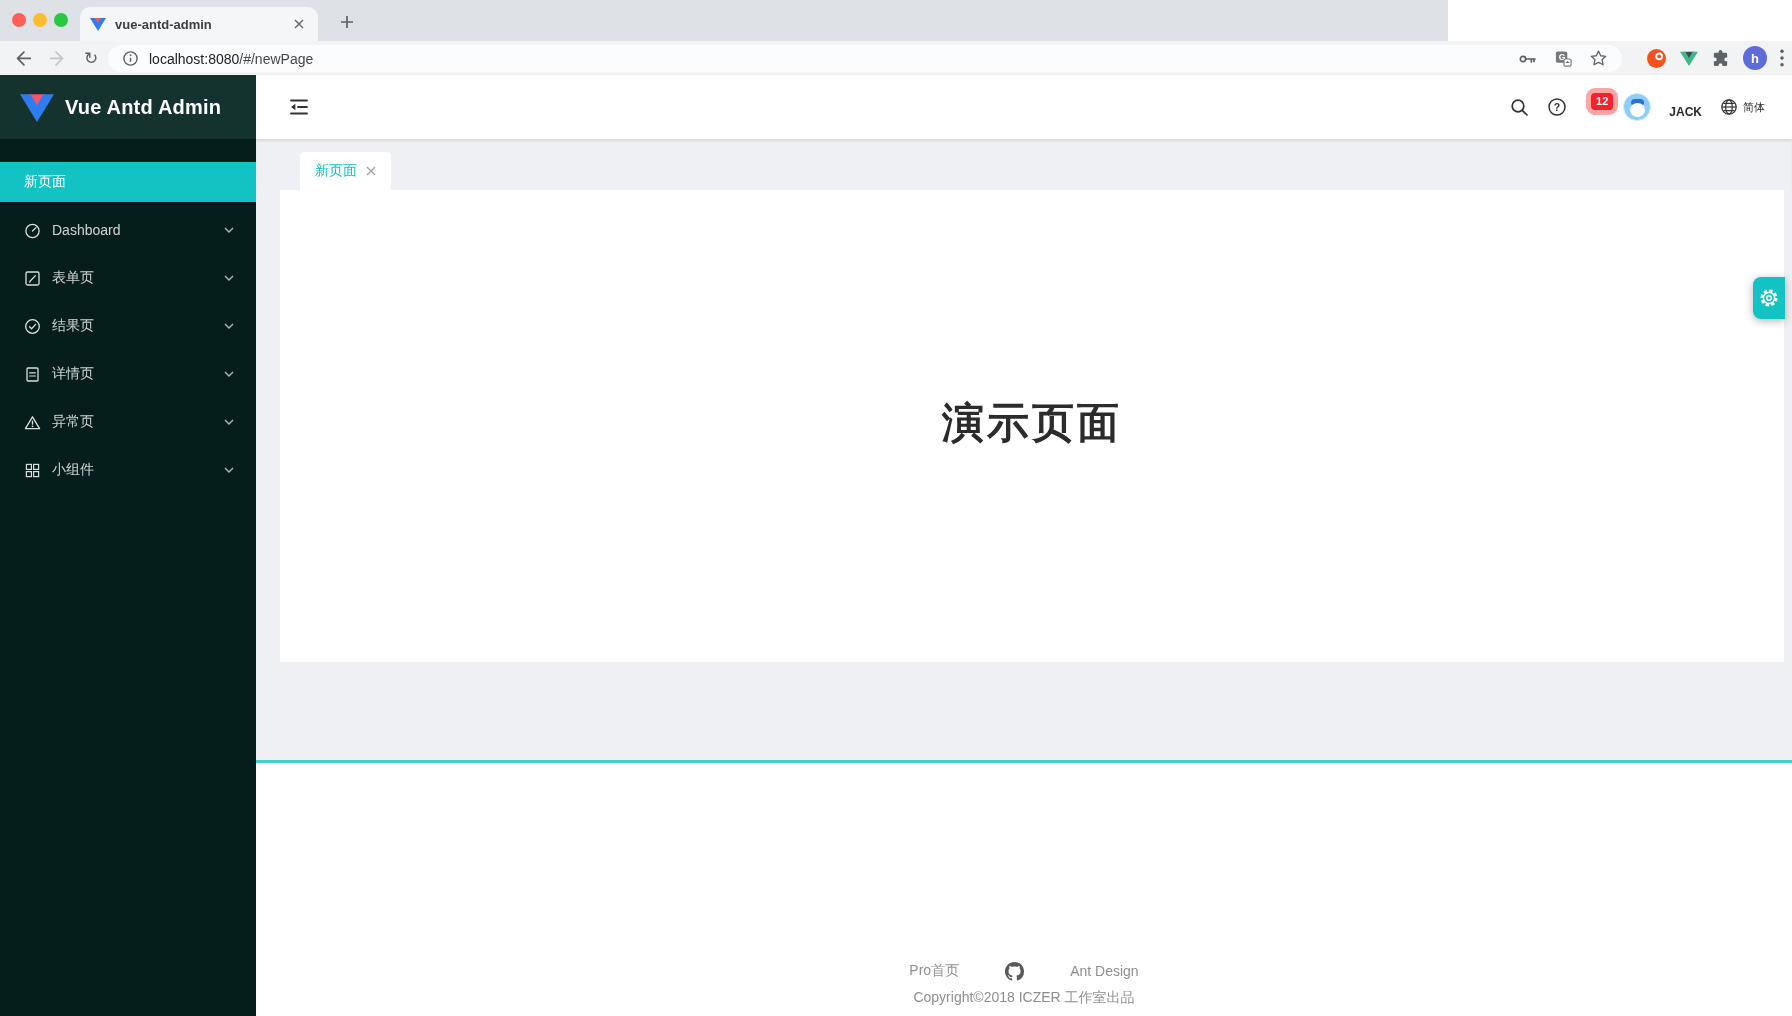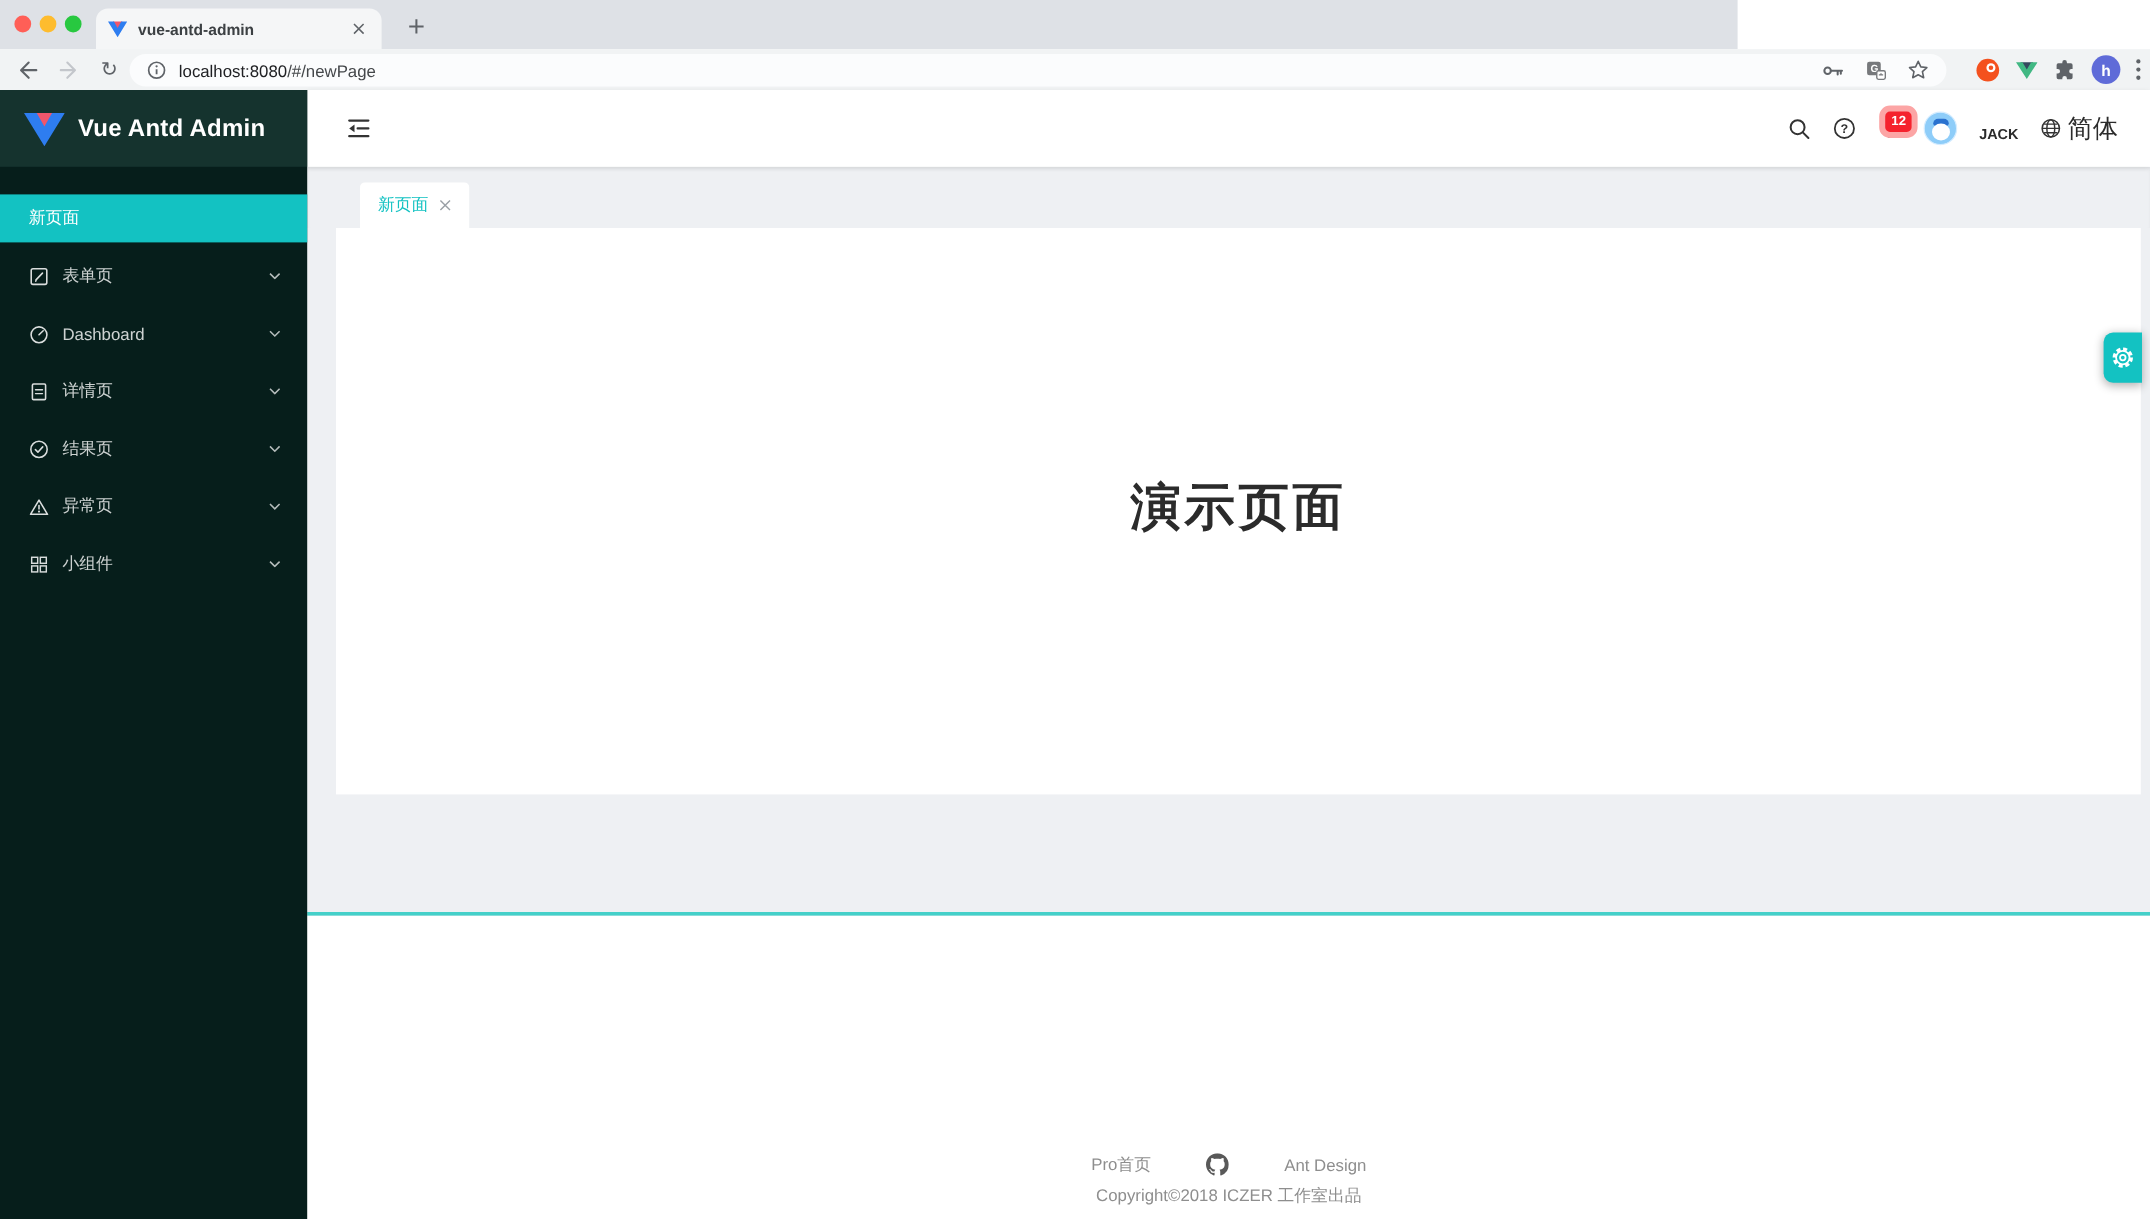--- a/index.html
+++ b/index.html
@@ -48,21 +48,21 @@
   .fold{position:absolute;left:33px;top:23px;cursor:pointer;}
   .header-right{position:absolute;right:27px;top:0;height:64px;display:flex;align-items:center;gap:18px;}
   .hicon{display:flex;align-items:center;justify-content:center;cursor:pointer;}
   .bell-wrap{position:relative;}
   .badge{position:absolute;top:-9px;right:-13px;min-width:12px;height:17px;padding:0 5px;background:#f5222d;border:5px solid #fca5a5;border-radius:9px;color:#fff;font-size:11px;line-height:17px;text-align:center;font-weight:600;}
   .avatar-jack{width:28px;height:28px;border-radius:50%;background:#8ecdf9;position:relative;overflow:hidden;border:1px solid #d4ecff;box-sizing:border-box;}
   .avatar-jack .face{position:absolute;left:6px;top:9px;width:15px;height:14px;background:#fff;border-radius:50%;}
   .avatar-jack .hair{position:absolute;left:7px;top:5px;width:13px;height:6px;background:#2a72cf;border-radius:6px 6px 3px 3px;}
   .uname{font-size:12px;font-weight:700;color:#2b2b2b;margin-top:10px;}
   .lang-wrap{display:flex;align-items:center;gap:5px;}
-  .lang{font-size:21px;color:#2b2b2b;}
+  .lang{font-size:11px;color:#2b2b2b;}
 
   
   .tabbar{position:absolute;left:0;top:64px;right:0;height:51px;box-shadow:inset 0 2px 3px rgba(0,0,0,.05);}
   .pagetab{position:absolute;left:44px;top:13px;height:38px;background:#fff;border-radius:4px 4px 0 0;display:flex;align-items:center;gap:9px;padding:0 15px;cursor:pointer;}
   .pagetab .pt-label{font-size:14px;color:#13c2c2;}
 
   
   .card{position:absolute;left:24px;right:8px;top:115px;bottom:101px;background:#fff;}
   .page-title{padding-top:205px;text-align:center;font-size:42px;font-weight:700;color:#2b2b2b;letter-spacing:3px;}
 
@@ -196,71 +196,71 @@
       </div>
 
       <div class="menu">
         <div class="menu-item selected">
           <span>新页面</span>
         </div>
 
         <div class="menu-item">
           <span class="mi-icon">
             <svg width="17" height="17" viewBox="0 0 17 17">
+              <circle cx="8.5" cy="9" r="6.6" fill="none" stroke="currentColor" stroke-width="1.3"></circle>
+              <path d="M8.5 9 L12 5.6" stroke="currentColor" stroke-width="1.3" stroke-linecap="round"></path>
+            </svg>
+          </span>
+          <span>Dashboard</span>
+          <span class="chev">
+            <svg width="10" height="6" viewBox="0 0 10 6">
+                <polyline points="1,1 5,5 9,1" fill="none" stroke="rgba(255,255,255,.7)" stroke-width="1.3"></polyline>
+              </svg>
+          </span>
+        </div>
+
+        <div class="menu-item">
+          <span class="mi-icon">
+            <svg width="17" height="17" viewBox="0 0 17 17">
               <rect x="2" y="2" width="13" height="13" rx="1.5" fill="none" stroke="currentColor" stroke-width="1.3"></rect>
               <path d="M6 11.2 L11.4 5.6 M5.8 12.3 l.4 -1.4" stroke="currentColor" stroke-width="1.3" stroke-linecap="round"></path>
             </svg>
           </span>
           <span>表单页</span>
           <span class="chev">
             <svg width="10" height="6" viewBox="0 0 10 6">
                 <polyline points="1,1 5,5 9,1" fill="none" stroke="rgba(255,255,255,.7)" stroke-width="1.3"></polyline>
               </svg>
           </span>
         </div>
 
-        <div class="menu-item">
-          <span class="mi-icon">
-            <svg width="17" height="17" viewBox="0 0 17 17">
-              <circle cx="8.5" cy="9" r="6.6" fill="none" stroke="currentColor" stroke-width="1.3"></circle>
-              <path d="M8.5 9 L12 5.6" stroke="currentColor" stroke-width="1.3" stroke-linecap="round"></path>
-            </svg>
-          </span>
-          <span>Dashboard</span>
-          <span class="chev">
-            <svg width="10" height="6" viewBox="0 0 10 6">
-                <polyline points="1,1 5,5 9,1" fill="none" stroke="rgba(255,255,255,.7)" stroke-width="1.3"></polyline>
-              </svg>
-          </span>
-        </div>
-
+
+        <div class="menu-item">
+          <span class="mi-icon">
+            <svg width="17" height="17" viewBox="0 0 17 17">
+              <circle cx="8.5" cy="8.5" r="6.8" fill="none" stroke="currentColor" stroke-width="1.3"></circle>
+              <polyline points="5.5,8.7 7.6,10.8 11.6,6.4" fill="none" stroke="currentColor" stroke-width="1.3" stroke-linecap="round" stroke-linejoin="round"></polyline>
+            </svg>
+          </span>
+          <span>结果页</span>
+          <span class="chev">
+            <svg width="10" height="6" viewBox="0 0 10 6">
+                <polyline points="1,1 5,5 9,1" fill="none" stroke="rgba(255,255,255,.7)" stroke-width="1.3"></polyline>
+              </svg>
+          </span>
+        </div>
 
         <div class="menu-item">
           <span class="mi-icon">
             <svg width="17" height="17" viewBox="0 0 17 17">
               <rect x="3" y="2" width="11" height="13" rx="1" fill="none" stroke="currentColor" stroke-width="1.3"></rect>
               <path d="M5.6 6.8 H11.4 M5.6 10 H11.4" stroke="currentColor" stroke-width="1.2" stroke-linecap="round"></path>
             </svg>
           </span>
           <span>详情页</span>
-          <span class="chev">
-            <svg width="10" height="6" viewBox="0 0 10 6">
-                <polyline points="1,1 5,5 9,1" fill="none" stroke="rgba(255,255,255,.7)" stroke-width="1.3"></polyline>
-              </svg>
-          </span>
-        </div>
-
-        <div class="menu-item">
-          <span class="mi-icon">
-            <svg width="17" height="17" viewBox="0 0 17 17">
-              <circle cx="8.5" cy="8.5" r="6.8" fill="none" stroke="currentColor" stroke-width="1.3"></circle>
-              <polyline points="5.5,8.7 7.6,10.8 11.6,6.4" fill="none" stroke="currentColor" stroke-width="1.3" stroke-linecap="round" stroke-linejoin="round"></polyline>
-            </svg>
-          </span>
-          <span>结果页</span>
           <span class="chev">
             <svg width="10" height="6" viewBox="0 0 10 6">
                 <polyline points="1,1 5,5 9,1" fill="none" stroke="rgba(255,255,255,.7)" stroke-width="1.3"></polyline>
               </svg>
           </span>
         </div>
 
         <div class="menu-item">
           <span class="mi-icon">
             <svg width="17" height="17" viewBox="0 0 17 17">

